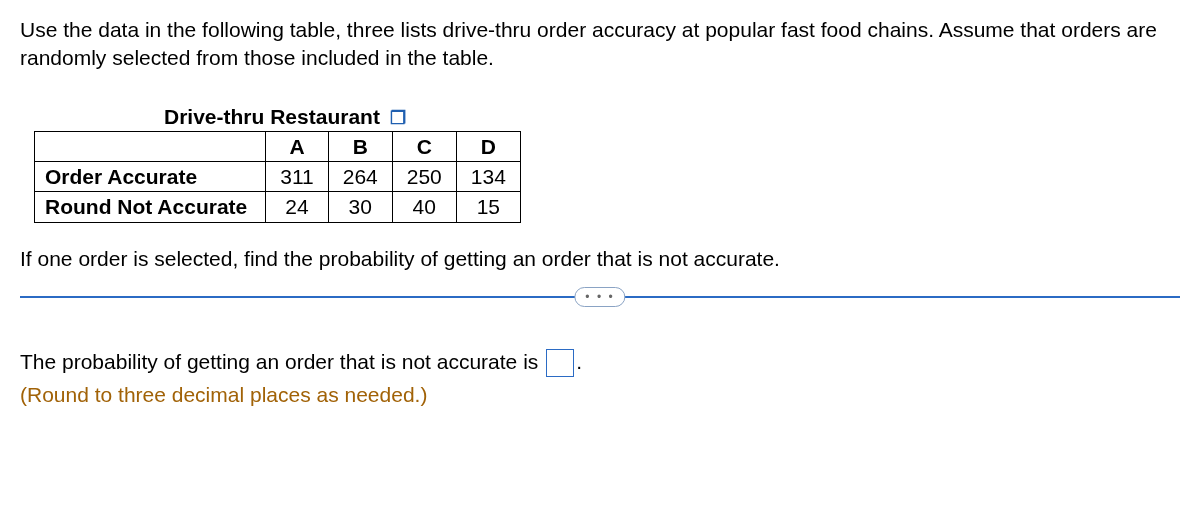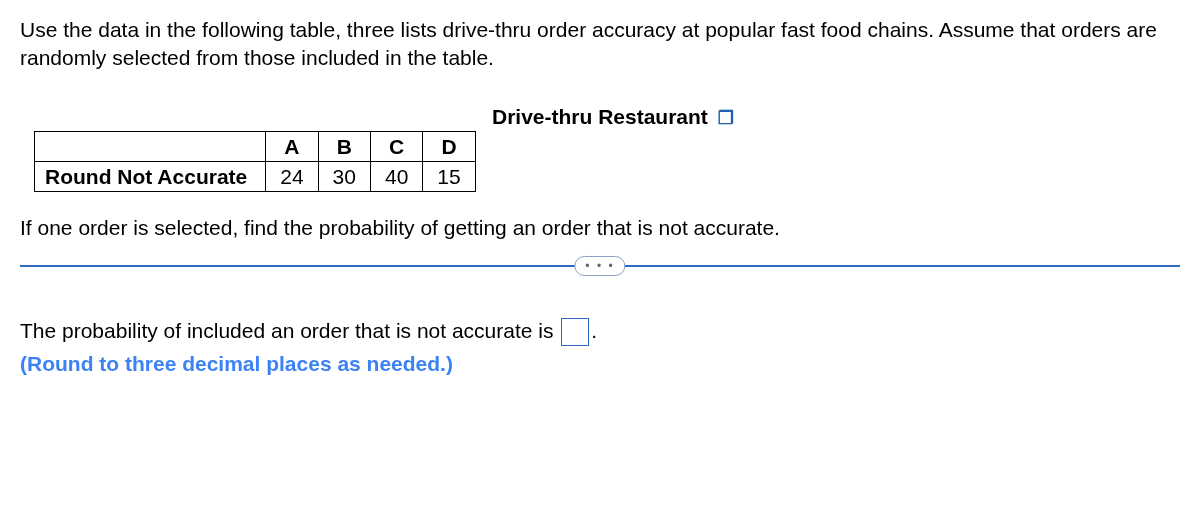--- a/index.html
+++ b/index.html
@@ -9,21 +9,21 @@
       font-family: Arial, Helvetica, sans-serif;
       font-size: 21px;
       color: #000;
       background: #fff;
       width: 1200px;
     }
     .intro { line-height: 1.35; margin-bottom: 18px; }
     .table-wrap { margin-left: 14px; margin-bottom: 24px; }
     .table-title {
       font-weight: bold;
-      text-align: right;
+      text-align: left;
       width: 700px;
       margin-bottom: 2px;
       margin-top: 32px;
     }
     .table-title-inner {
       display: inline-flex;
       align-items: center;
       gap: 10px;
       padding-left: 130px;
     }
@@ -92,21 +92,21 @@
       display: inline-block;
       width: 28px;
       height: 28px;
       border: 1.5px solid #2b6bc4;
       vertical-align: middle;
       margin: 0 2px;
       font-size: 18px;
       text-align: center;
       padding: 0;
     }
-    .note { color: #3b82f6; font-weight: bold; }
+    .note { color: #a16207; }
   </style>
 </head>
 <body>
 
 <div class="intro">Use the data in the following table, three lists drive-thru order accuracy at popular fast food chains. Assume that orders are randomly selected from those included in the table.</div>
 
 <div class="table-wrap">
   <div class="table-title">
     <span class="table-title-inner">
       <span>Drive-thru Restaurant</span>
@@ -116,33 +116,40 @@
   <table class="data">
     <tbody>
         <tr>
       <th class="blankcell"></th>
       <th class="colh">A</th>
       <th class="colh">B</th>
       <th class="colh">C</th>
       <th class="colh">D</th>
     </tr>
     <tr>
+      <th class="rowh">Order Accurate</th>
+      <td>311</td>
+      <td>264</td>
+      <td>250</td>
+      <td>134</td>
+    </tr>
+    <tr>
       <th class="rowh">Round Not Accurate</th>
       <td>24</td>
       <td>30</td>
       <td>40</td>
       <td>15</td>
     </tr>
   </tbody>
     </table>
 </div>
 
 <div class="q2">If one order is selected, find the probability of getting an order that is not accurate.</div>
 
 <div class="divider-wrap">
   <hr class="divider-line">
   <div class="divider-bubble">• • •</div>
 </div>
 
 <div class="answer-line">
-  <span>The probability of included an order that is not accurate is </span><input type="text" class="answer-input" value="" style=""><span>.</span>
+  <span>The probability of getting an order that is not accurate is </span><input type="text" class="answer-input" value="" style=""><span>.</span>
 </div>
 <div class="note">(Round to three decimal places as needed.)</div>
 
 </body></html>

